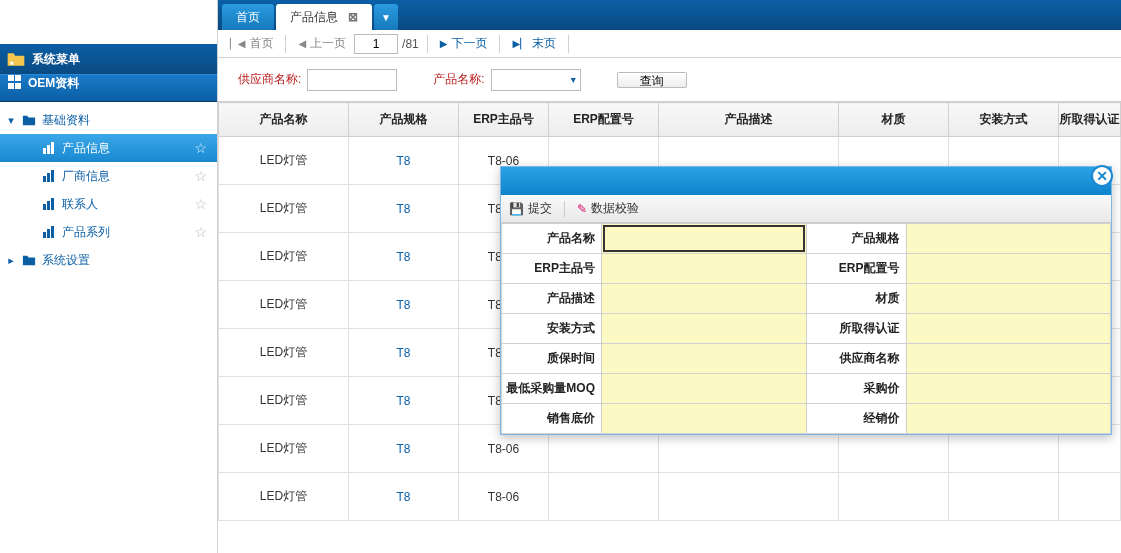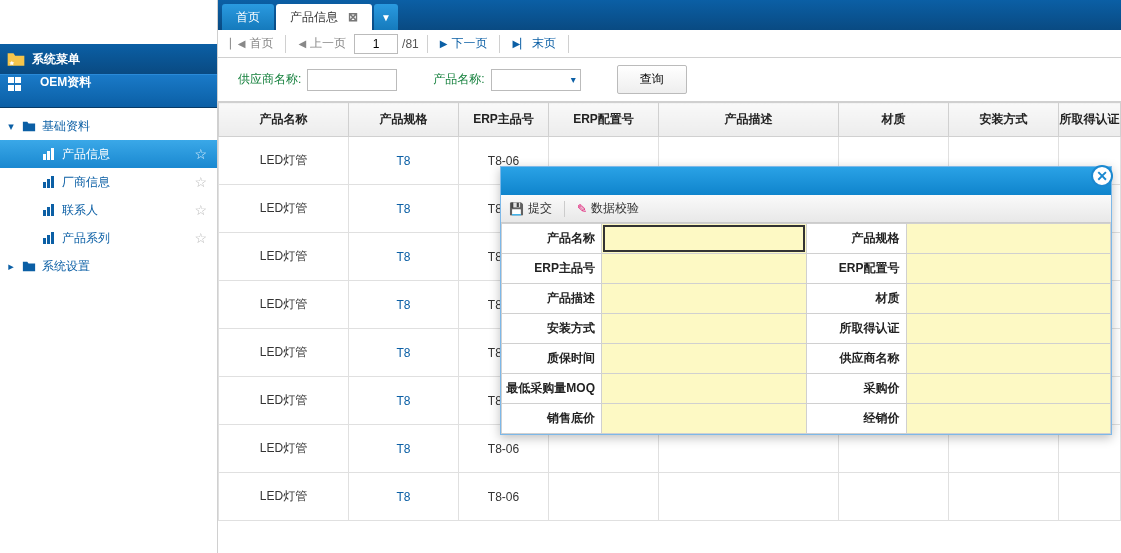--- a/index.html
+++ b/index.html
@@ -3,21 +3,21 @@
 <meta charset="utf-8">
 <style>
 * { box-sizing: border-box; margin: 0; padding: 0; font-family: "Microsoft YaHei", Arial, sans-serif; font-size: 12px; }
 body { background: #fff; overflow: hidden; width: 1121px; height: 553px; position: relative; }
 
 
 .sidebar { position: absolute; left: 0; top: 0; width: 218px; height: 553px; background: #fff; border-right: 1px solid #d0d0d0; }
 .sb-header { height: 30px; background: linear-gradient(#0b5fa5,#094a82); color: #fff; display: flex; align-items: center; padding: 0 6px; font-weight: bold; font-size: 14px; margin-top: 44px; }
 .sb-header .folder-icon { width: 20px; height: 18px; margin-right: 6px; display: inline-block; position: relative; }
 .sb-header .folder-icon svg { width: 100%; height: 100%; }
-.sb-section { height: 28px; background: linear-gradient(#1a7ac8,#0b5fa5); color: #fff; display: flex; align-items: flex-end; padding: 16px 8px; font-weight: bold; font-size: 13px; border-top: 1px solid #2a8ad8; border-bottom: 1px solid #063b68; gap: 12px; }
+.sb-section { height: 28px; background: linear-gradient(#1a7ac8,#0b5fa5); color: #fff; display: flex; align-items: flex-start; padding: 0 8px; font-weight: bold; font-size: 13px; border-top: 1px solid #2a8ad8; border-bottom: 1px solid #063b68; }
 .sb-section .grid-icon { width: 14px; height: 14px; margin-right: 6px; display: inline-flex; flex-wrap: wrap; gap: 1px; }
 .sb-section .grid-icon span { width: 6px; height: 6px; background: #fff; }
 .tree { padding: 4px 0; }
 .tree-item { display: flex; align-items: center; height: 28px; padding: 0 8px 0 22px; color: #333; cursor: pointer; position: relative; }
 .tree-item.level2 { padding-left: 42px; }
 .tree-item .expand { position: absolute; left: 24px; width: 10px; text-align: center; color: #0b5fa5; font-size: 11px; }
 .tree-item.level1 .expand { left: 6px; }
 .tree-item .ticon { width: 14px; height: 14px; margin-right: 6px; display: inline-block; }
 .tree-item .ticon-folder svg, .tree-item .ticon-chart svg { width: 100%; height: 100%; }
 .tree-item .star { position: absolute; right: 10px; color: #b8b8b8; font-size: 14px; }
@@ -37,24 +37,24 @@
 
 .pager { height: 28px; border-bottom: 1px solid #d0d0d0; display: flex; align-items: center; padding: 0 8px; gap: 4px; color: #555; }
 .pager .sep { width: 1px; height: 18px; background: #d0d0d0; margin: 0 4px; }
 .pager .pbtn { display: flex; align-items: center; gap: 4px; color: #888; cursor: pointer; padding: 0 4px; }
 .pager .pbtn.en { color: #0b5fa5; }
 .pager input { width: 44px; height: 20px; border: 1px solid #bbb; text-align: center; }
 .arrow { font-size: 10px; }
 
 .filterbar { height: 44px; display: flex; align-items: center; padding: 0 20px; gap: 10px; border-bottom: 1px solid #d0d0d0; }
 .filterbar .fld { display: flex; align-items: center; gap: 6px; margin-right: 26px; }
-.filterbar label { color: #15803d; }
+.filterbar label { color: #b91c1c; }
 .filterbar input[type=text] { height: 22px; width: 90px; border: 1px solid #bbb; padding: 0 4px; }
 .filterbar .combo { height: 22px; width: 90px; border: 1px solid #bbb; display: flex; align-items: center; justify-content: flex-end; padding-right: 4px; color: #0b5fa5; background:#fff; }
-.filterbar .qbtn { height: 29px; width: 70px; border: 1px solid #bbb; background: linear-gradient(#fff,#eee); border-radius: 2px; cursor: pointer; }
+.filterbar .qbtn { height: 16px; width: 70px; border: 1px solid #bbb; background: linear-gradient(#fff,#eee); border-radius: 2px; cursor: pointer; }
 
 .addline { height: 26px; display: flex; align-items: center; padding: 0 10px; color: #0b5fa5; gap: 110px; border-bottom: 1px solid #d0d0d0; }
 .addline .add { color: #0b5fa5; text-decoration: none; }
 .addline .user { color: #333; }
 
 .grid { border-collapse: collapse; width: 100%; table-layout: fixed; }
 .grid th { background: linear-gradient(#f9f9f9,#ececec); border: 1px solid #d0d0d0; height: 34px; font-weight: bold; color: #222; }
 .grid td { border: 1px solid #e0e0e0; height: 48px; text-align: center; color: #333; }
 .grid td.link { color: #0b5fa5; }
 .grid-wrap { overflow: hidden; height: calc(553px - 30px - 28px - 44px - 26px); }

